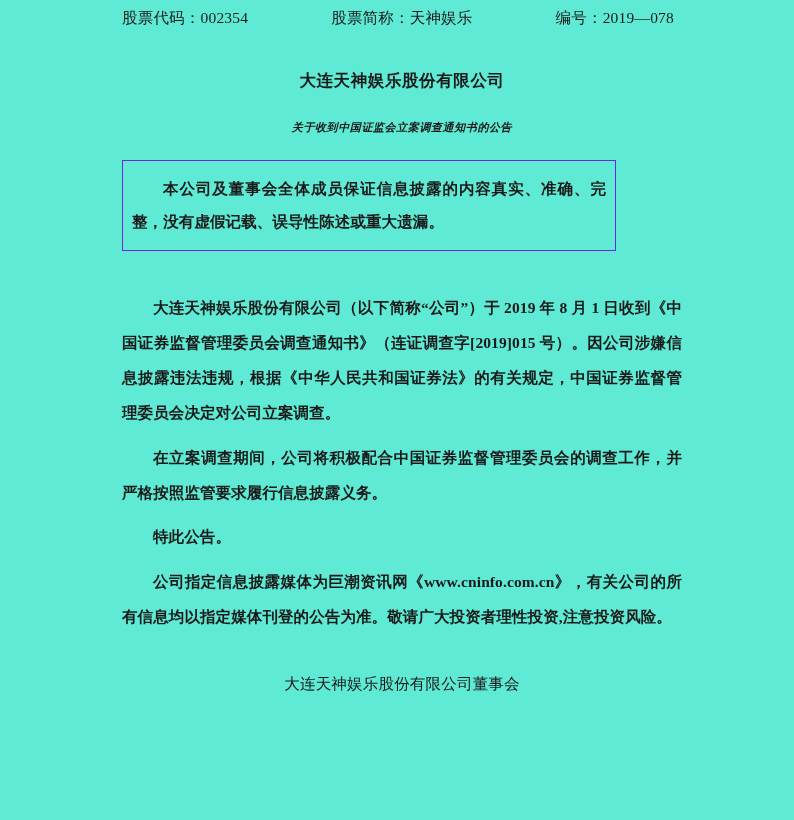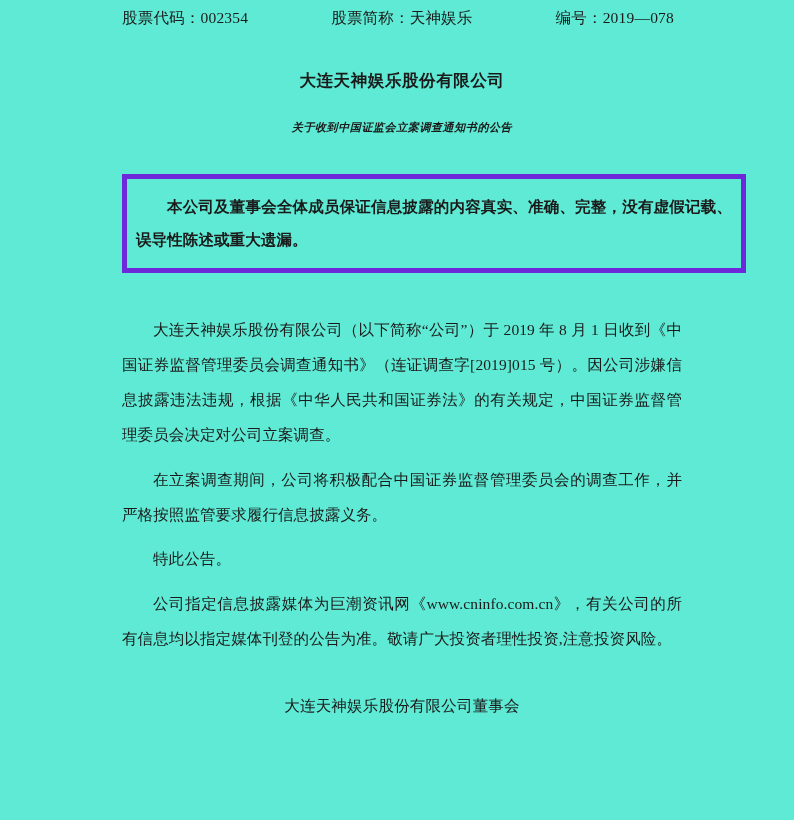--- a/index.html
+++ b/index.html
@@ -61,40 +61,41 @@
     font-size: 11px;
     font-weight: bold;
     line-height: 1;
     letter-spacing: 0.6px;
     margin-top: 33px;
     font-style: italic;
   }
 
   
   .disclaimer-box {
-    margin-top: 41px;
-    border: 5px solid #6d28d9;
+    margin-top: 27px;
+    border: 1px solid #6d28d9;
     box-sizing: border-box;
-    width: 624px;
+    width: 494px;
     padding: 11px 9px 12px 9px;
   }
   .disclaimer-text {
     font-size: 15.5px;
     font-weight: bold;
     line-height: 33px;
     text-align: justify;
     text-justify: inter-ideograph;
     text-indent: 2em;
     margin: 0;
     letter-spacing: 0.1px;
   }
 
   
   .body-block {
     margin-top: 39px;
+    font-weight: bold;
   }
   .para {
     font-size: 15.5px;
     line-height: 35px;
     text-align: justify;
     text-justify: inter-ideograph;
     text-indent: 2em;
     margin: 0 0 10px 0;
     letter-spacing: 0.1px;
   }

